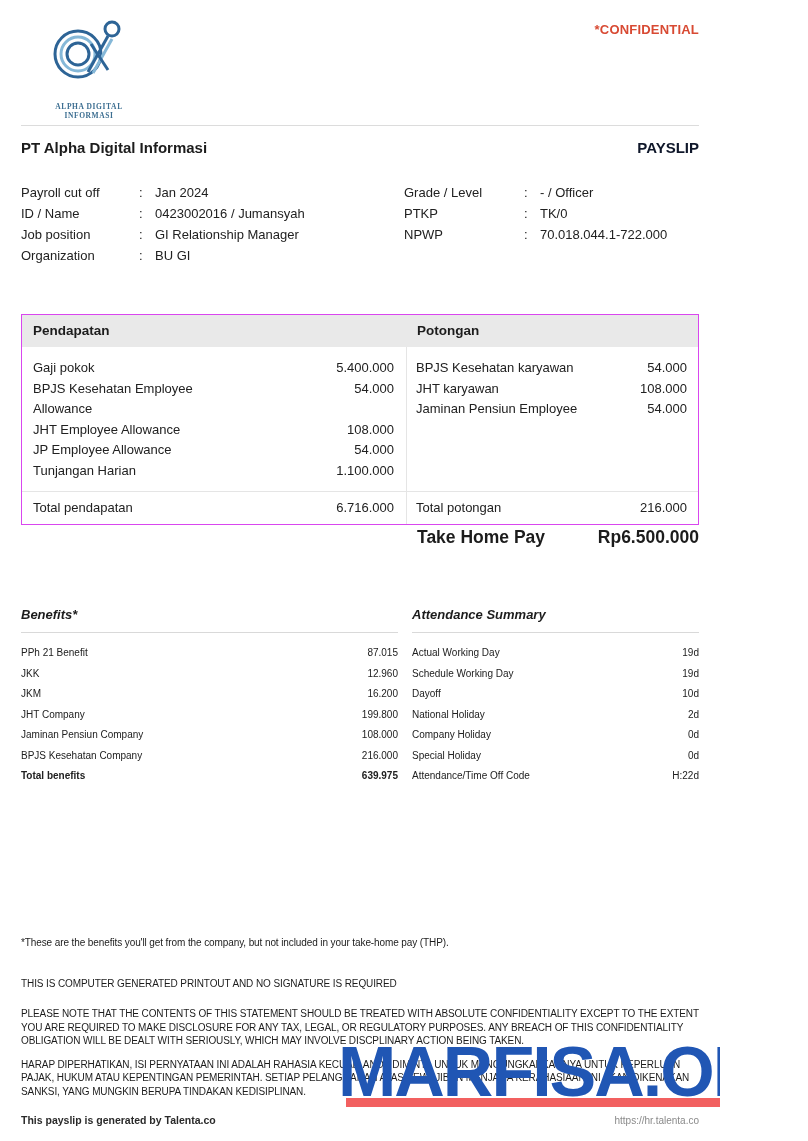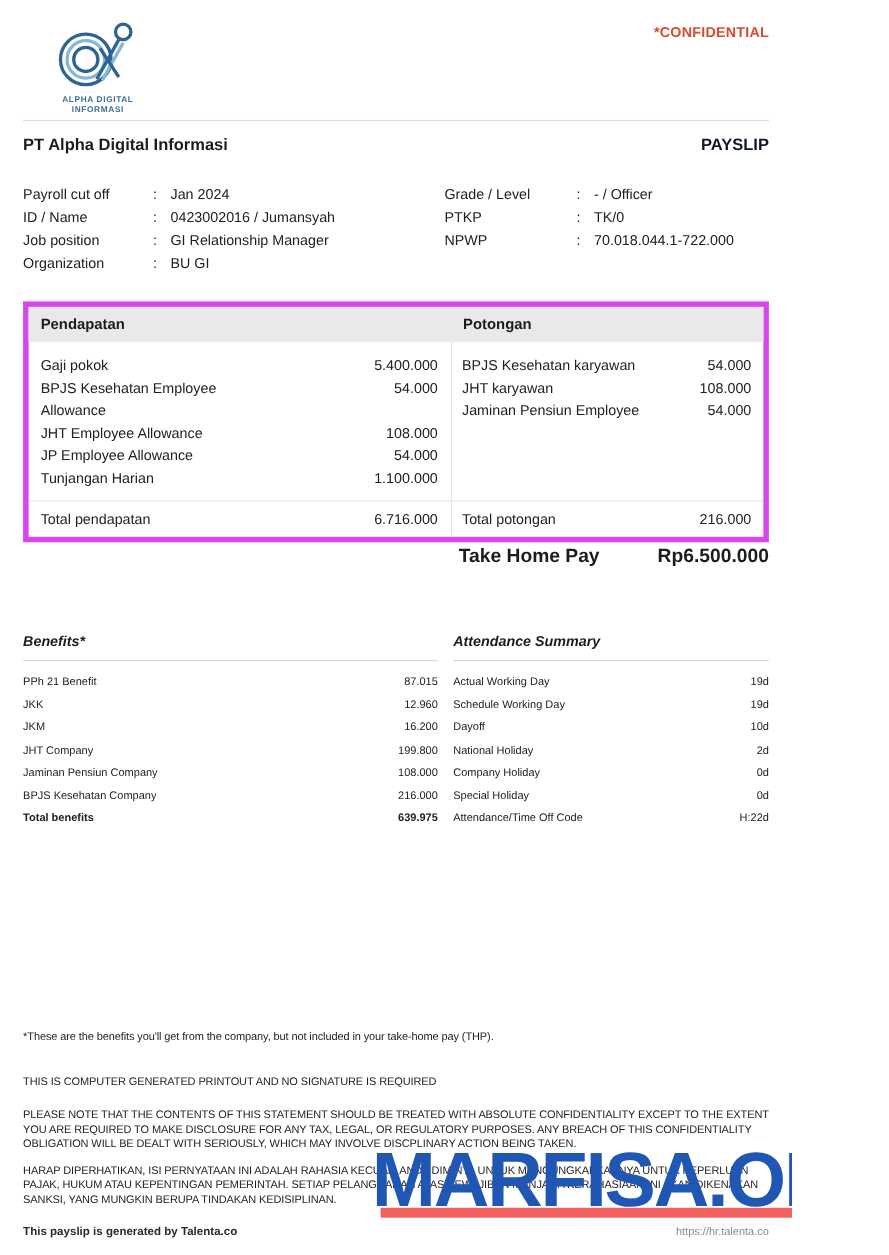--- a/index.html
+++ b/index.html
@@ -11,40 +11,40 @@
   .page{position:relative;width:720px;height:1141px;overflow:hidden;}
   .content{padding:0 21px;}
 
   
   .confidential{
     position:absolute;top:22px;right:21px;
     color:#d84a33;font-weight:700;font-size:13px;letter-spacing:.2px;
   }
   .logo-block{margin:18px 0 0 12px;width:112px;text-align:center;}
   .logo-block svg{display:block;margin:0 auto;}
-  .logo-text{font-size:7.5px;font-weight:700;color:#3c6e91;letter-spacing:.6px;line-height:9px;margin-top:2px;}
+  .logo-text{font-size:7.5px;font-weight:700;color:#3c6e91;letter-spacing:.6px;line-height:9px;margin-top:18px;font-family:Liberation Serif, serif;}
   .top-rule{height:1px;background:#dcdcdc;margin-top:5px;}
 
   .title-row{display:flex;justify-content:space-between;align-items:baseline;margin-top:13px;height:22px;}
   .company-name{font-size:15px;font-weight:700;color:#1c1c1c;}
   .doc-title{font-size:15px;font-weight:700;color:#0f172a;}
 
   
   .info-grid{display:flex;margin-top:21px;font-size:13px;line-height:21px;}
   .info-col{display:flex;flex-direction:column;}
   .info-col.left{width:383px;}
   .info-col.right{flex:1;}
   .info-row{display:flex;}
   .info-col.left .info-label{width:118px;}
   .info-col.right .info-label{width:120px;}
   .info-colon{width:16px;}
   .info-value{flex:1;}
 
   
-  .pay-table{margin-top:24px;border:5px solid #d946ef;}
+  .pay-table{margin-top:48px;border:1px solid #d946ef;}
   .pt-head{display:flex;background:#e9e9e9;}
   .pt-head-cell{padding:8px 11px;font-size:13.5px;font-weight:700;line-height:16px;color:#1c1c1c;}
   .pt-head-cell.c1{width:362px;}
   .pt-head-cell.c2{flex:1;}
   .pt-body{display:flex;}
   .pt-col{box-sizing:border-box;font-size:13px;line-height:20.5px;}
   .pt-col.c1{width:384px;padding:11px 12px 10px 11px;}
   .pt-col.c2{flex:1;border-left:1px solid #e5e5e5;padding:11px 11px 10px 9px;}
   .pt-row{display:flex;align-items:flex-start;}
   .pt-label{max-width:200px;}

